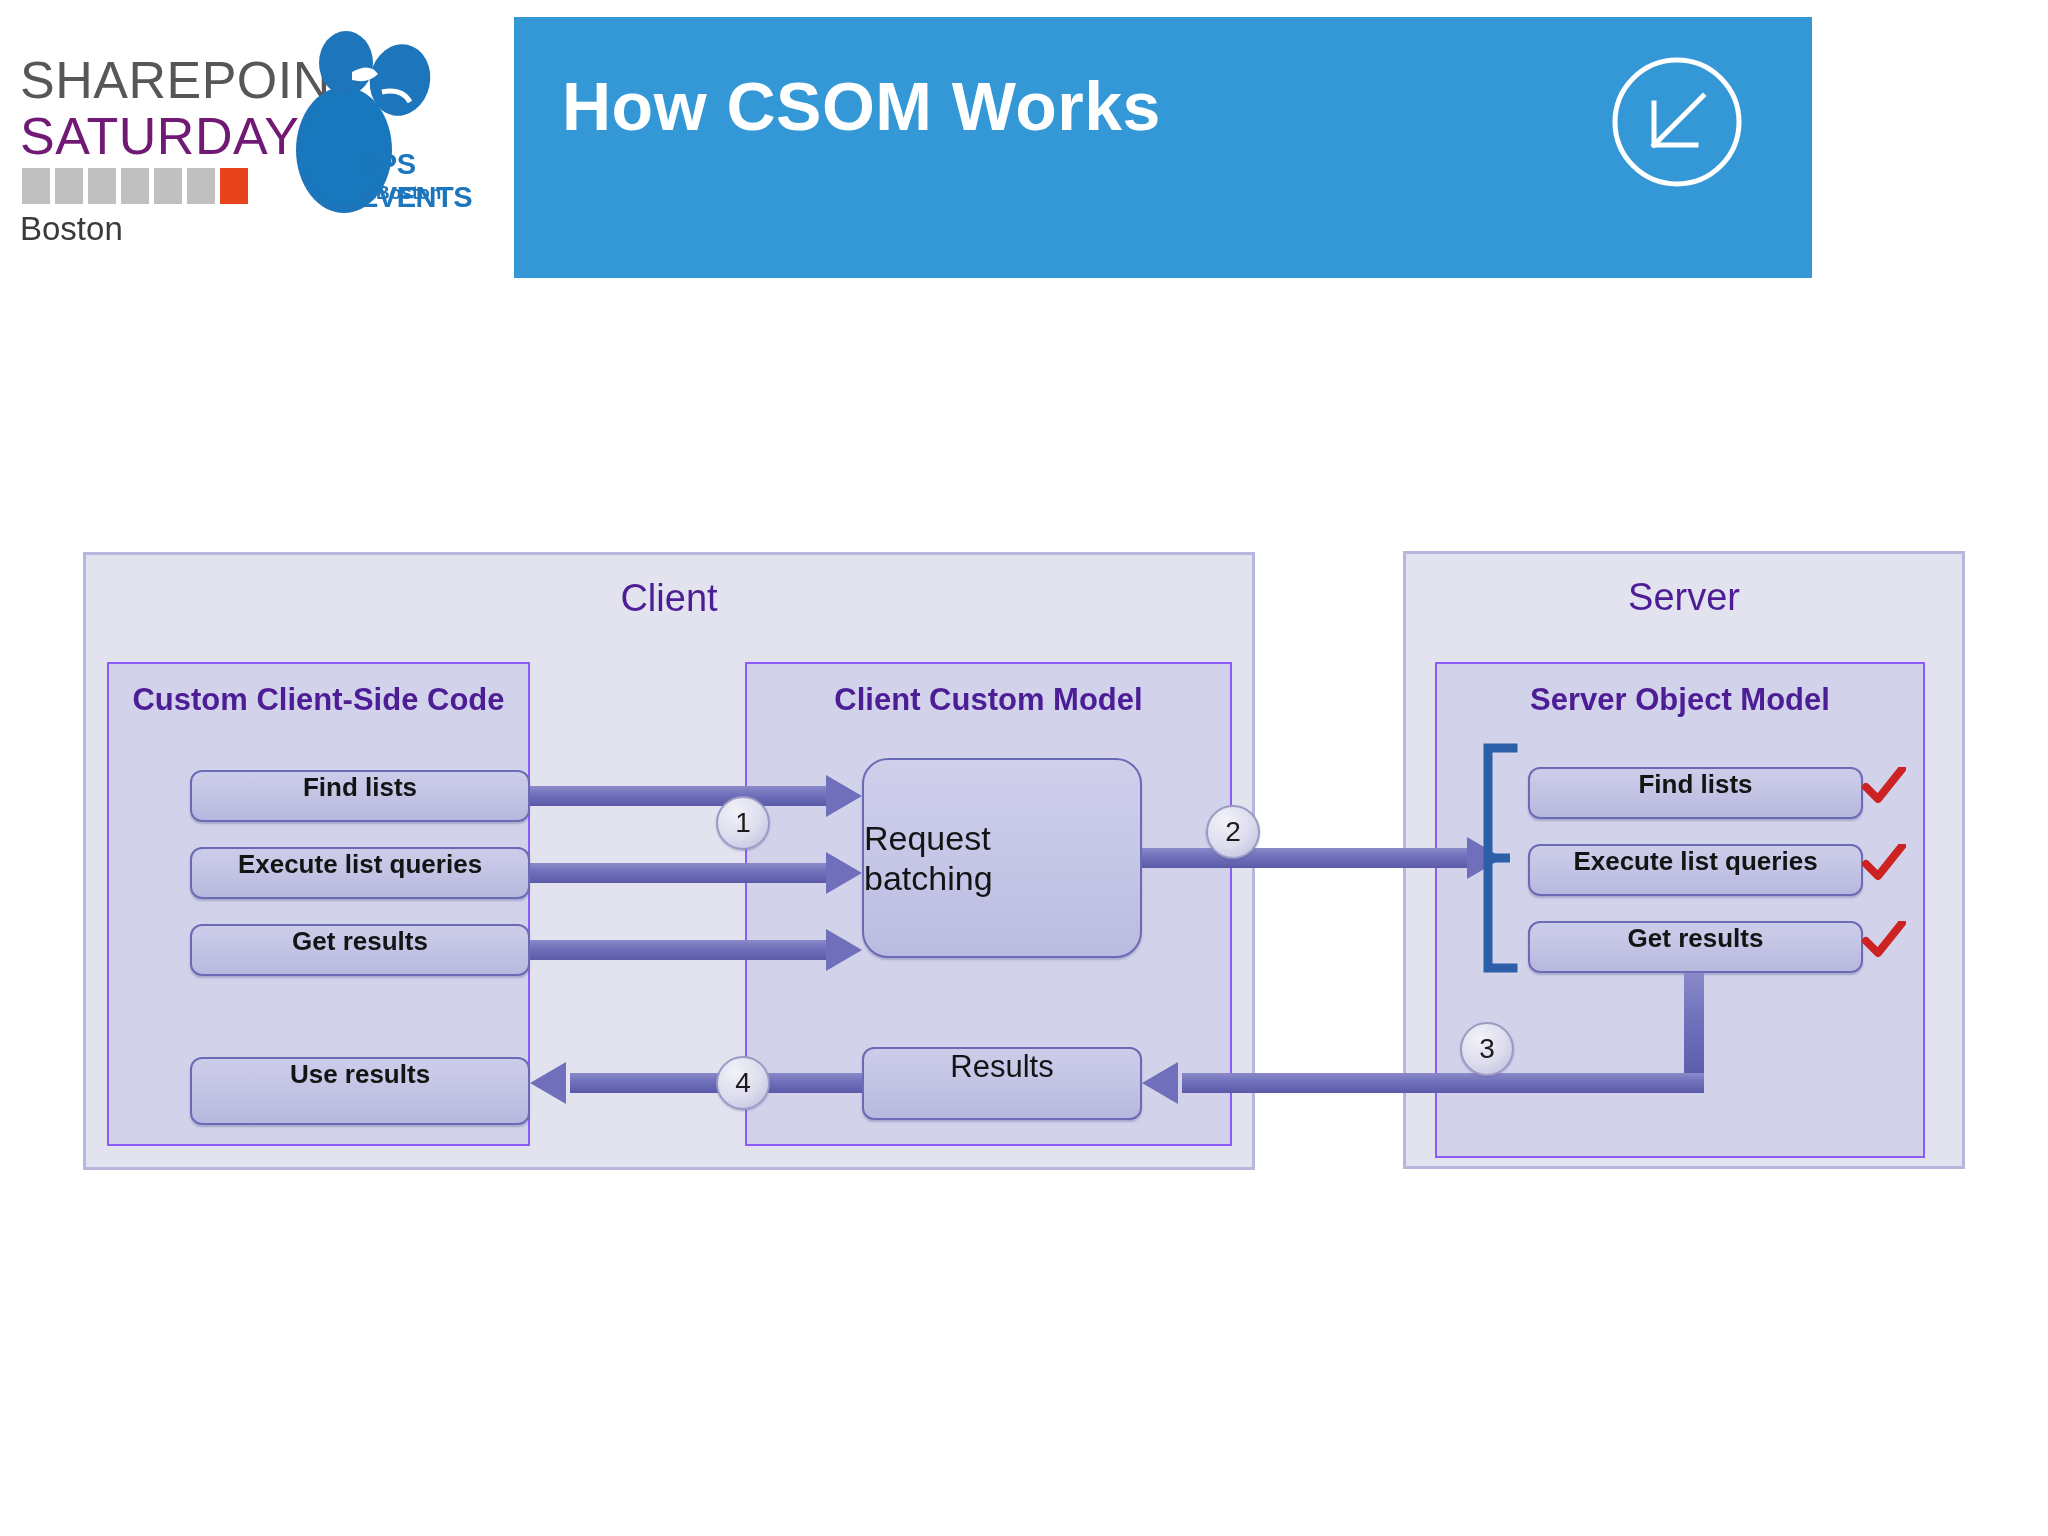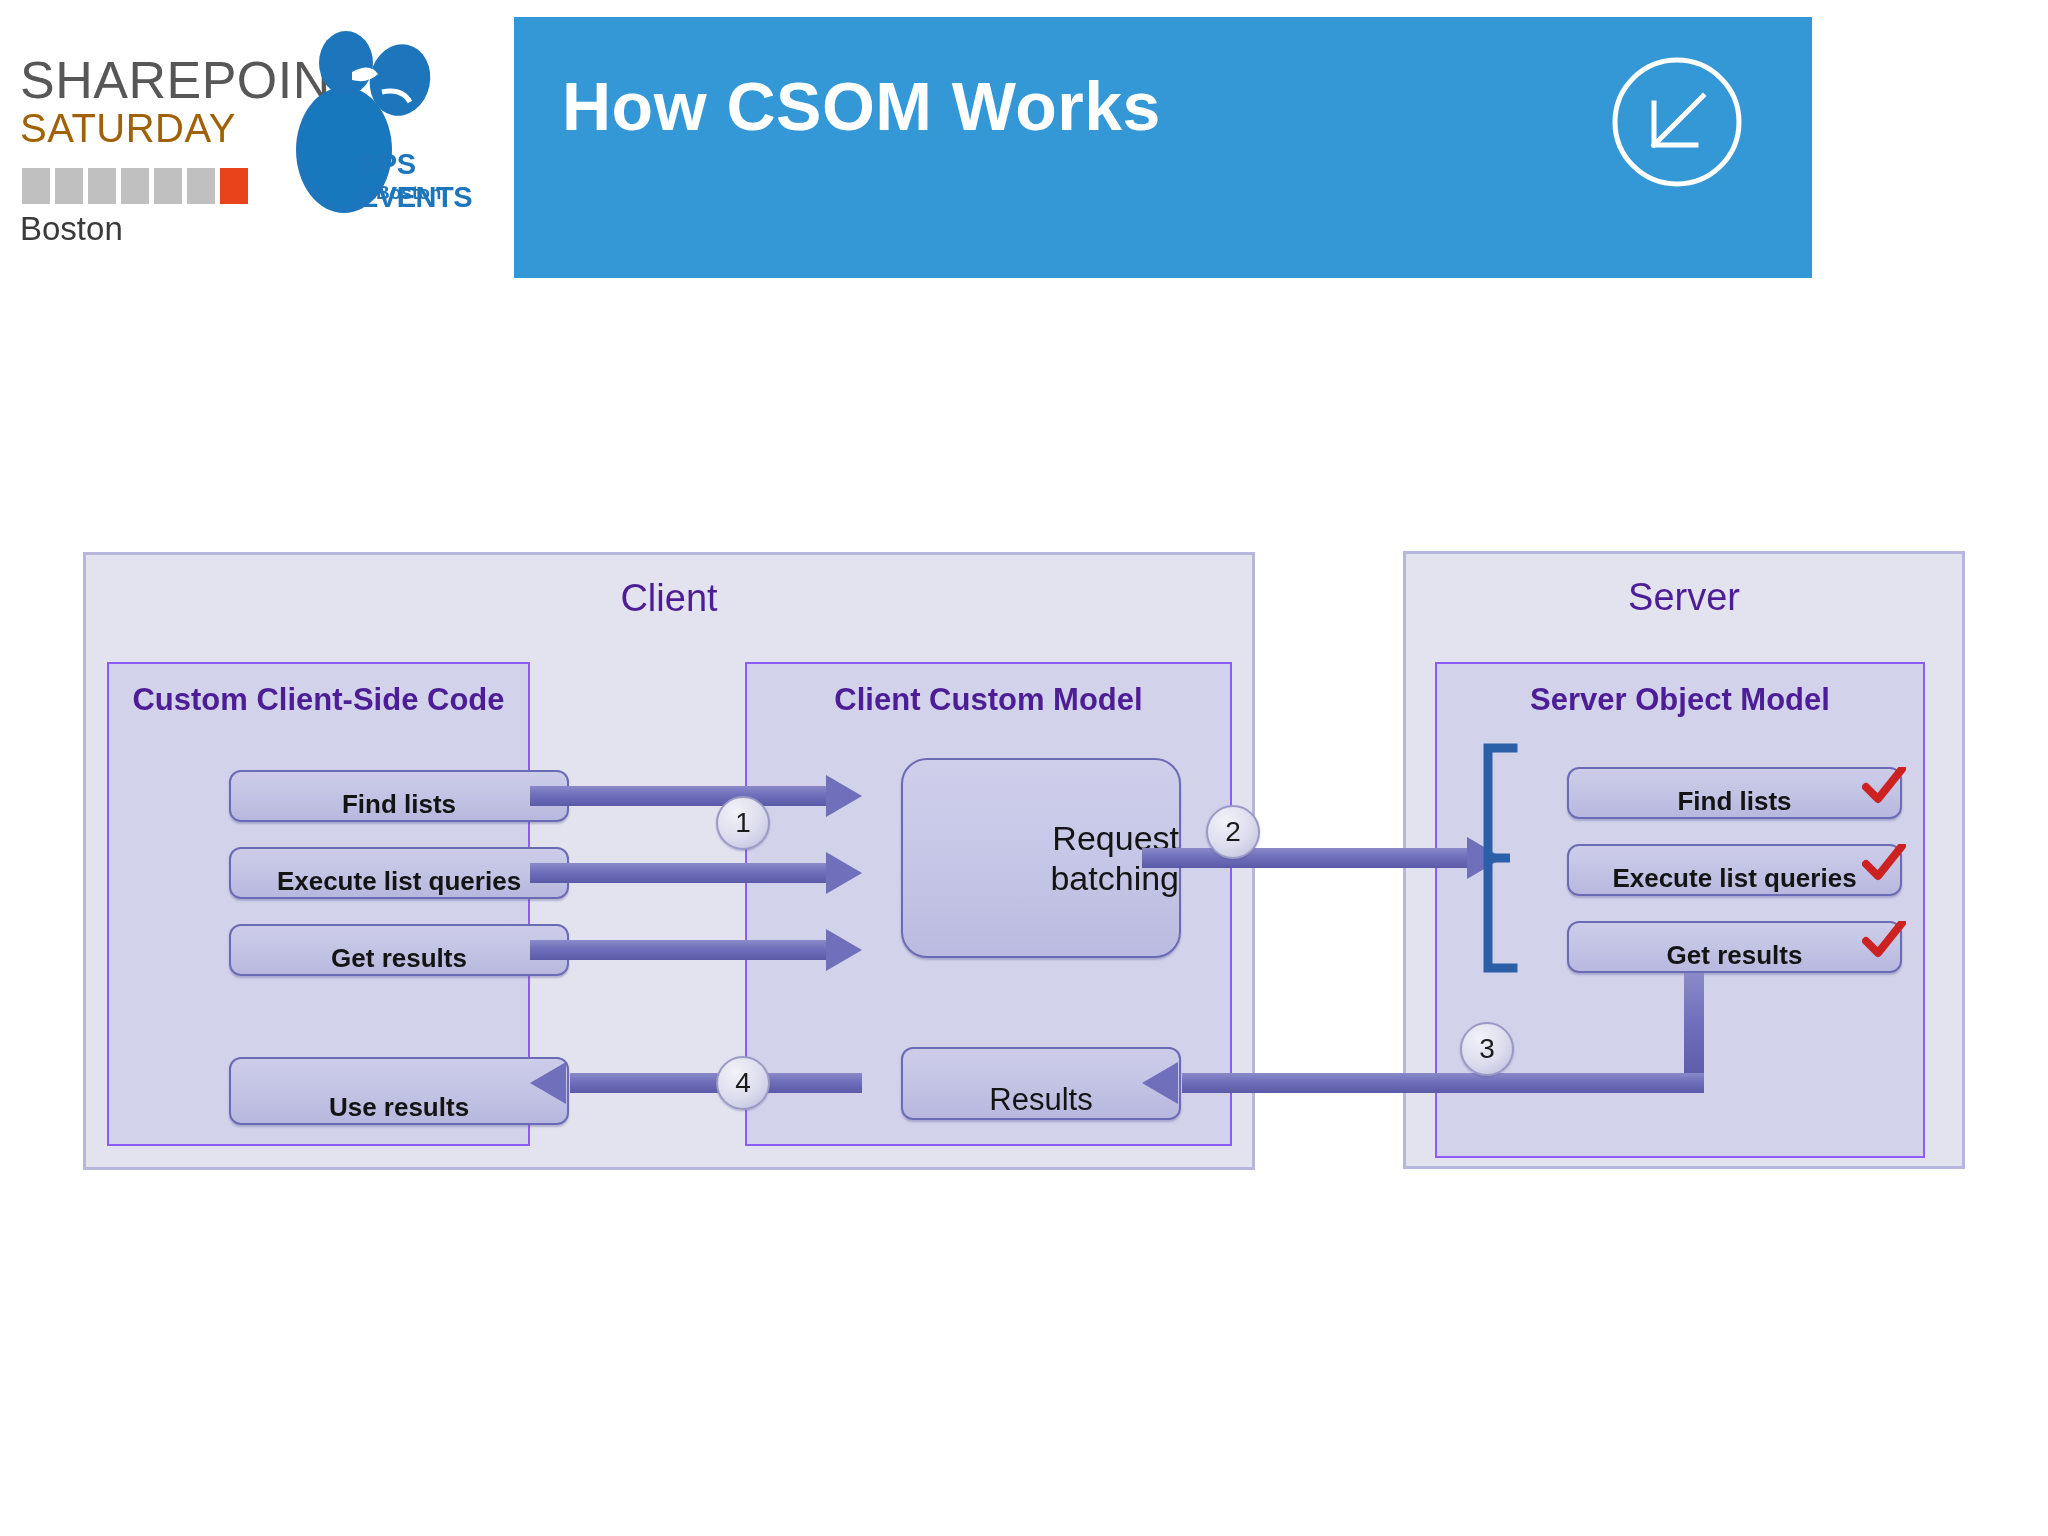--- a/index.html
+++ b/index.html
@@ -38,22 +38,22 @@
   #logo-sharepoint {
     left: 2px;
     top: 30px;
     font-size: 52px;
     color: #575757;
     letter-spacing: 0.5px;
   }
   #logo-saturday {
     left: 2px;
     top: 86px;
-    font-size: 40px;
-    color: #a16207;
+    font-size: 52px;
+    color: #701a75;
     letter-spacing: 0.5px;
   }
   #logo-boston {
     left: 2px;
     top: 190px;
     font-size: 33px;
     color: #3a3a3a;
     letter-spacing: 0px;
   }
   #logo-bars {
@@ -156,27 +156,26 @@
   }
 
   .pill {
     position: absolute;
     background: linear-gradient(to bottom, #cdcdea 0%, #c2c2e4 55%, #b8b8df 100%);
     border: 2px solid #6b6bb5;
     border-radius: 12px;
     box-sizing: border-box;
     box-shadow: 0 2px 2px rgba(90,90,150,0.35);
     display: flex;
-    align-items: flex-end;
+    align-items: flex-start;
     justify-content: center;
     font-size: 26px;
     font-weight: bold;
     color: #141414;
     white-space: nowrap;
-    margin-left: 39px;
   }
   .pill.plain { font-weight: 400; font-size: 31px; }
   .pill.block {
     border-radius: 26px;
     flex-direction: column;
     font-weight: 400;
     font-size: 34px;
     line-height: 1.18;
     background: linear-gradient(to bottom, #cfcfec 0%, #c4c4e6 60%, #bbbbe1 100%);
   }

